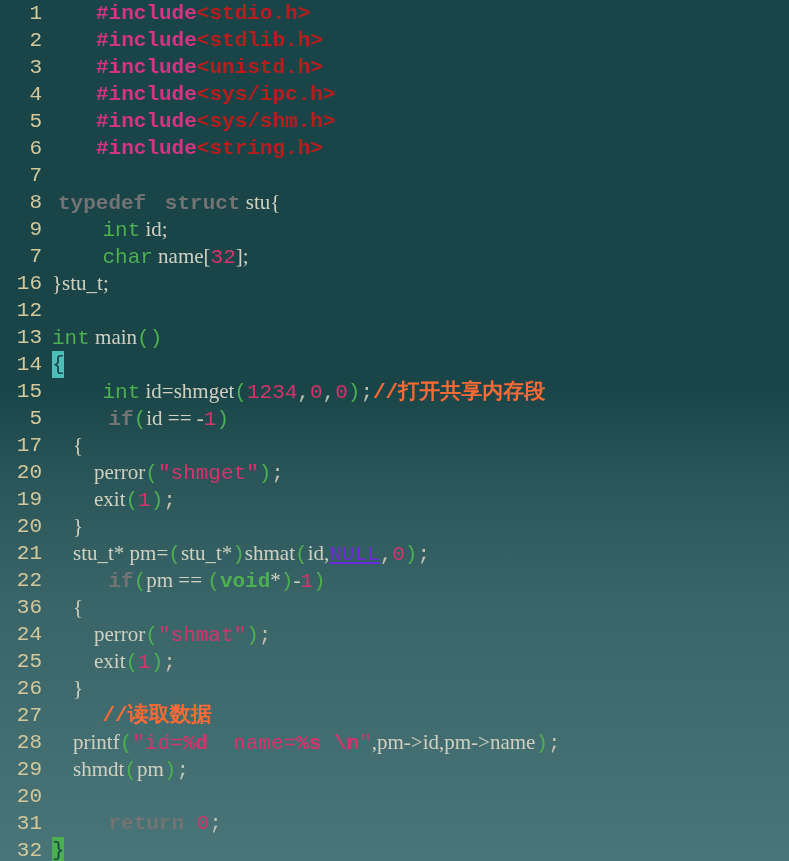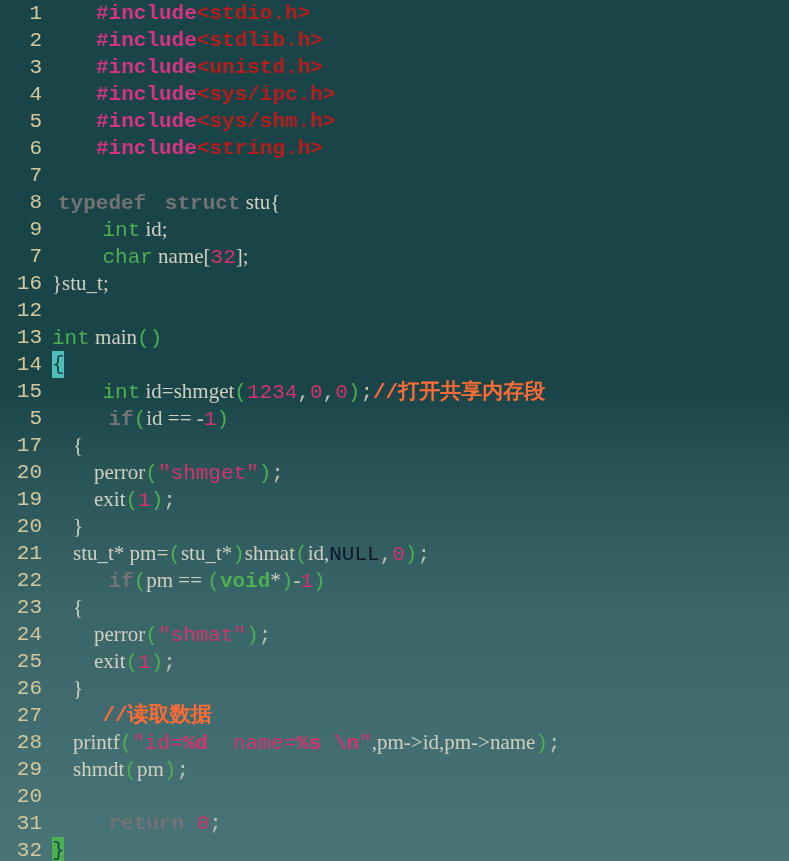--- a/index.html
+++ b/index.html
@@ -39,21 +39,21 @@
   .tok-keyword { color: #737373; font-weight: bold; margin-left: 6px; }
   .tok-type { color: #4caf50; font-weight: normal; }
   .tok-ident { color: #d0d0c0; font-family: Liberation Serif, serif; }
   .tok-number { color: #d6336c; }
   .tok-string { color: #d6336c; }
   .tok-format { color: #d6336c; font-weight: bold; }
   .tok-escape { color: #d6336c; font-weight: bold; }
   .tok-comment { color: #ff6b35; font-weight: bold; }
   .tok-punct { color: #c0c0b0; }
   .tok-paren { color: #4caf50; }
-  .tok-null { color: #0f172a; }
+  .tok-null { color: #6d28d9; text-decoration: underline; }
   .tok-void { color: #4caf50; font-weight: bold; }
   .cursor-open {
     background: #4fbdba;
     color: #1a4548;
     display: inline-block;
     width: 12px;
     text-align: center;
   }
   .cursor-close {
     background: #4caf50;
@@ -83,21 +83,21 @@
       <div class="line">13</div>
       <div class="line">14</div>
       <div class="line">15</div>
       <div class="line">5</div>
       <div class="line">17</div>
       <div class="line">20</div>
       <div class="line">19</div>
       <div class="line">20</div>
       <div class="line">21</div>
       <div class="line">22</div>
-      <div class="line">23</div>
+      <div class="line">36</div>
       <div class="line">24</div>
       <div class="line">25</div>
       <div class="line">26</div>
       <div class="line">27</div>
       <div class="line">28</div>
       <div class="line">29</div>
       <div class="line">20</div>
       <div class="line">31</div>
       <div class="line">32</div>
     </div>

